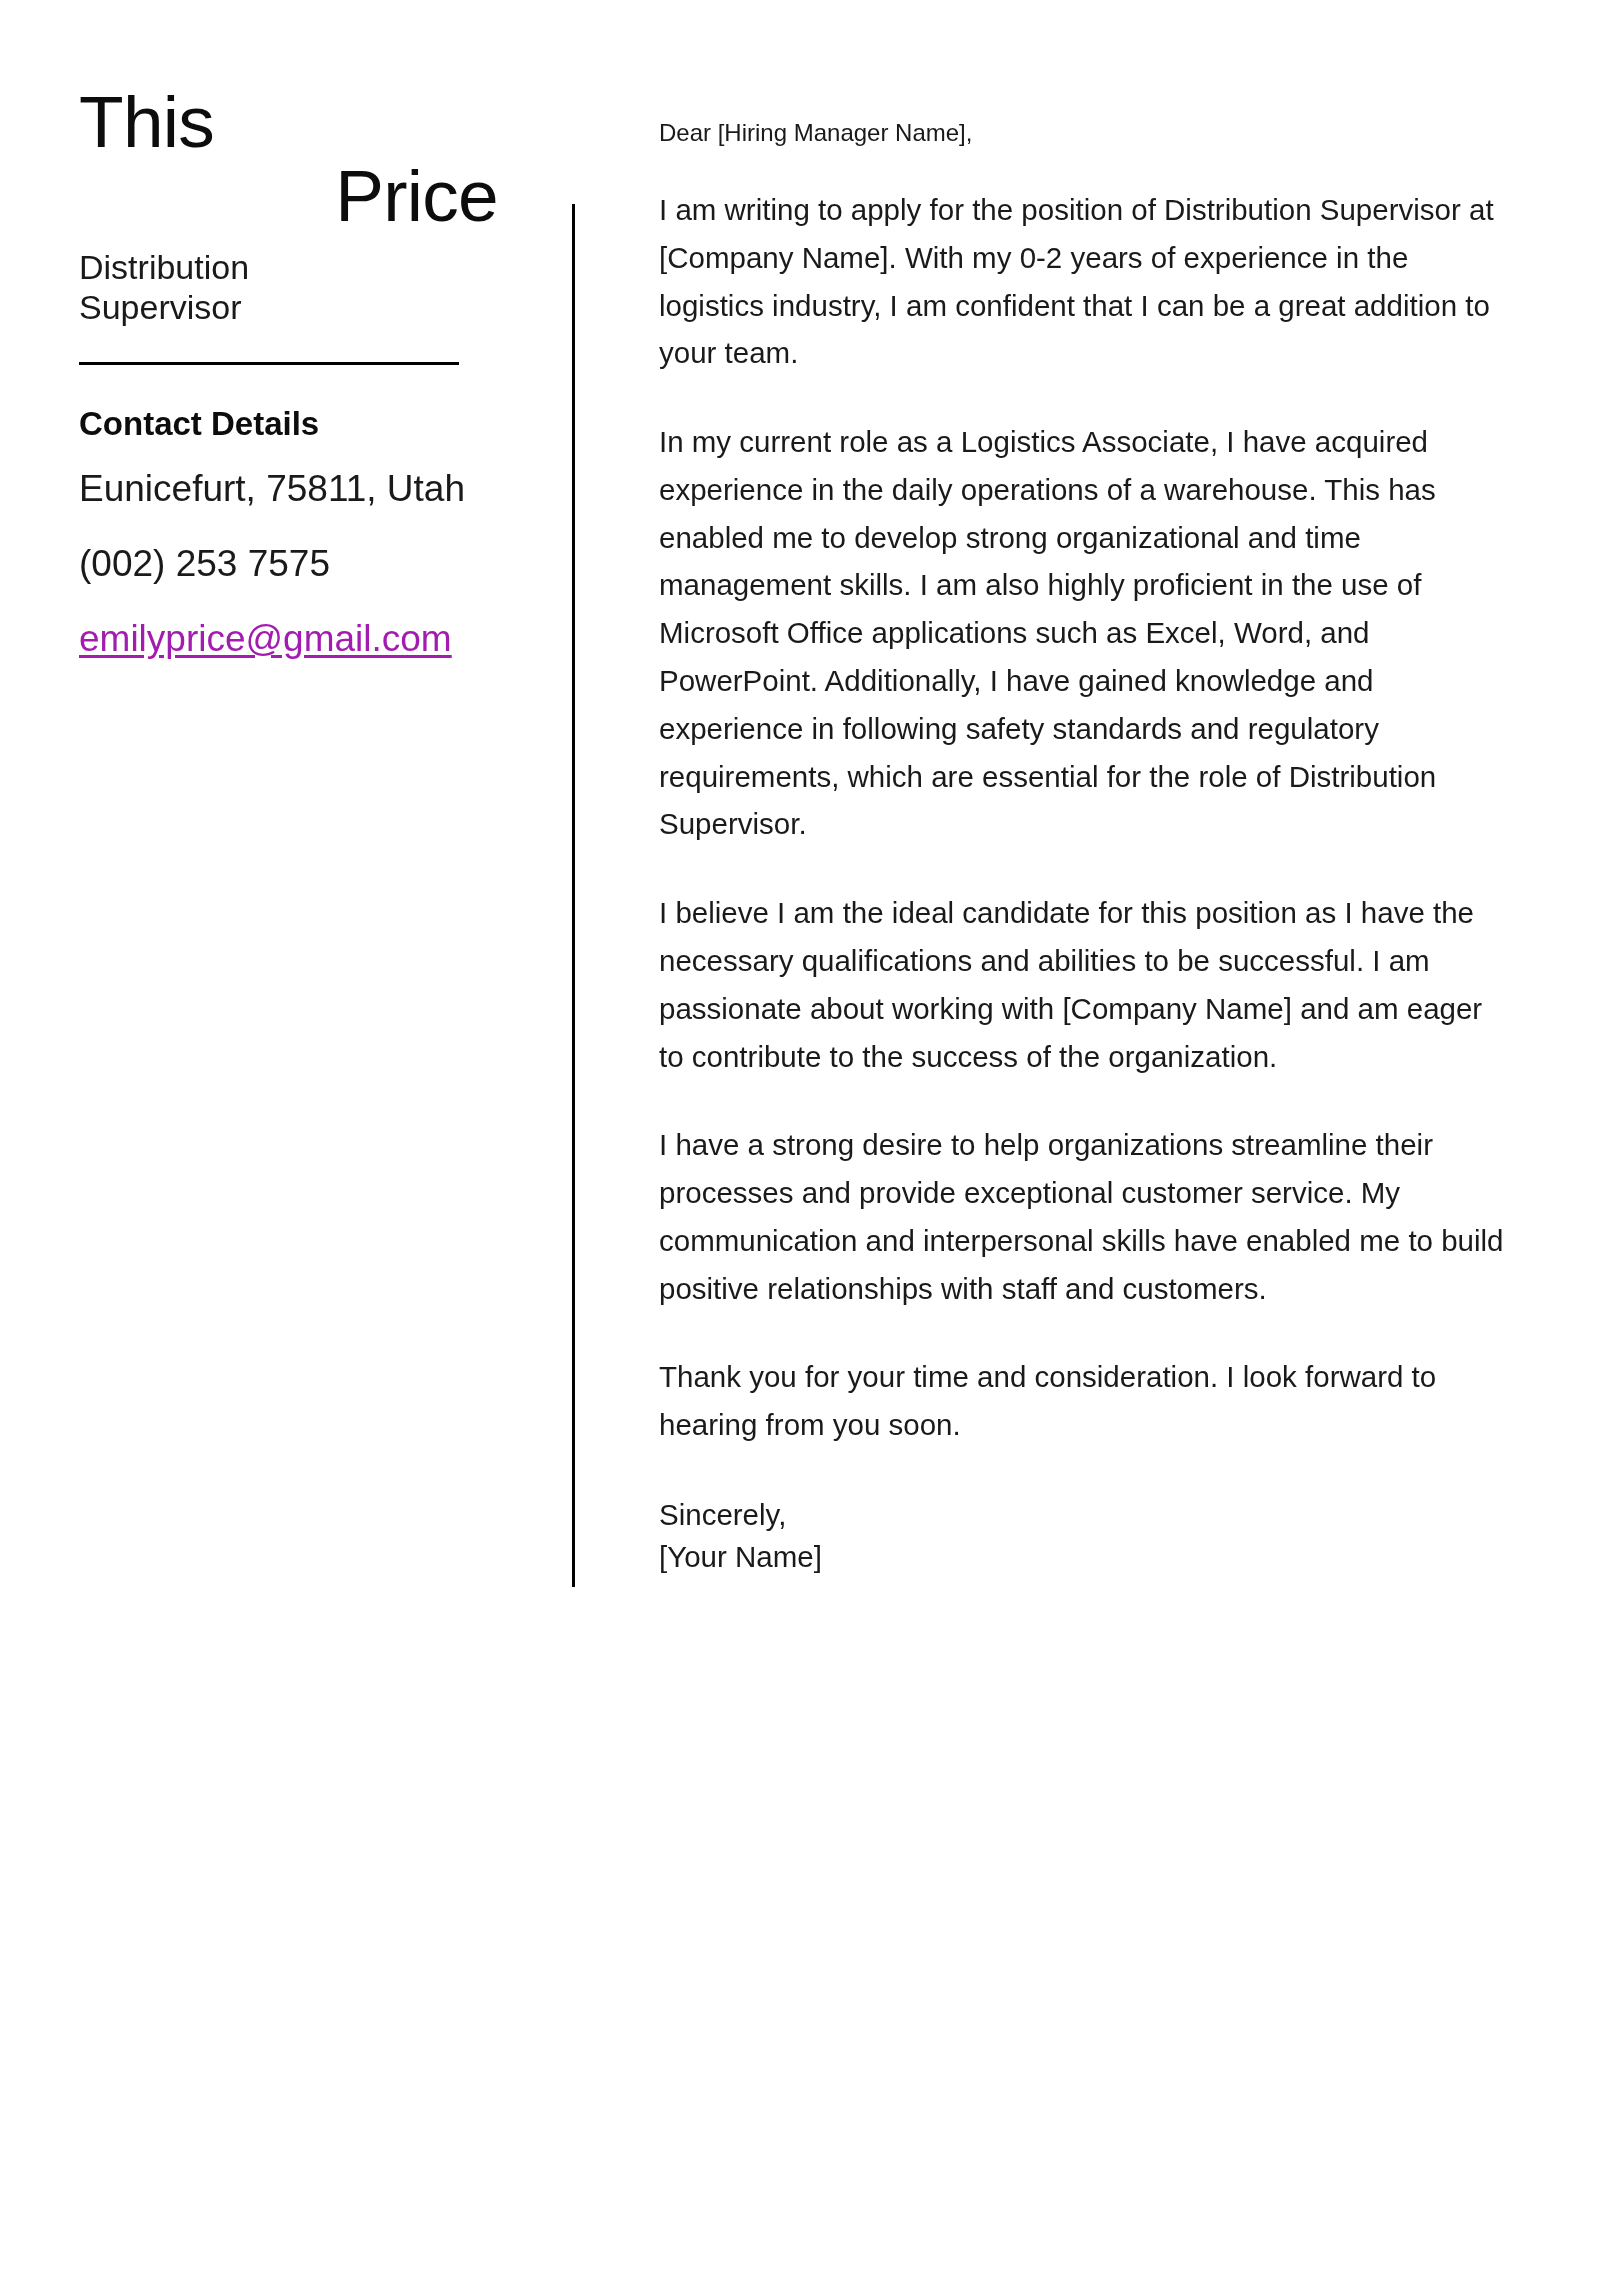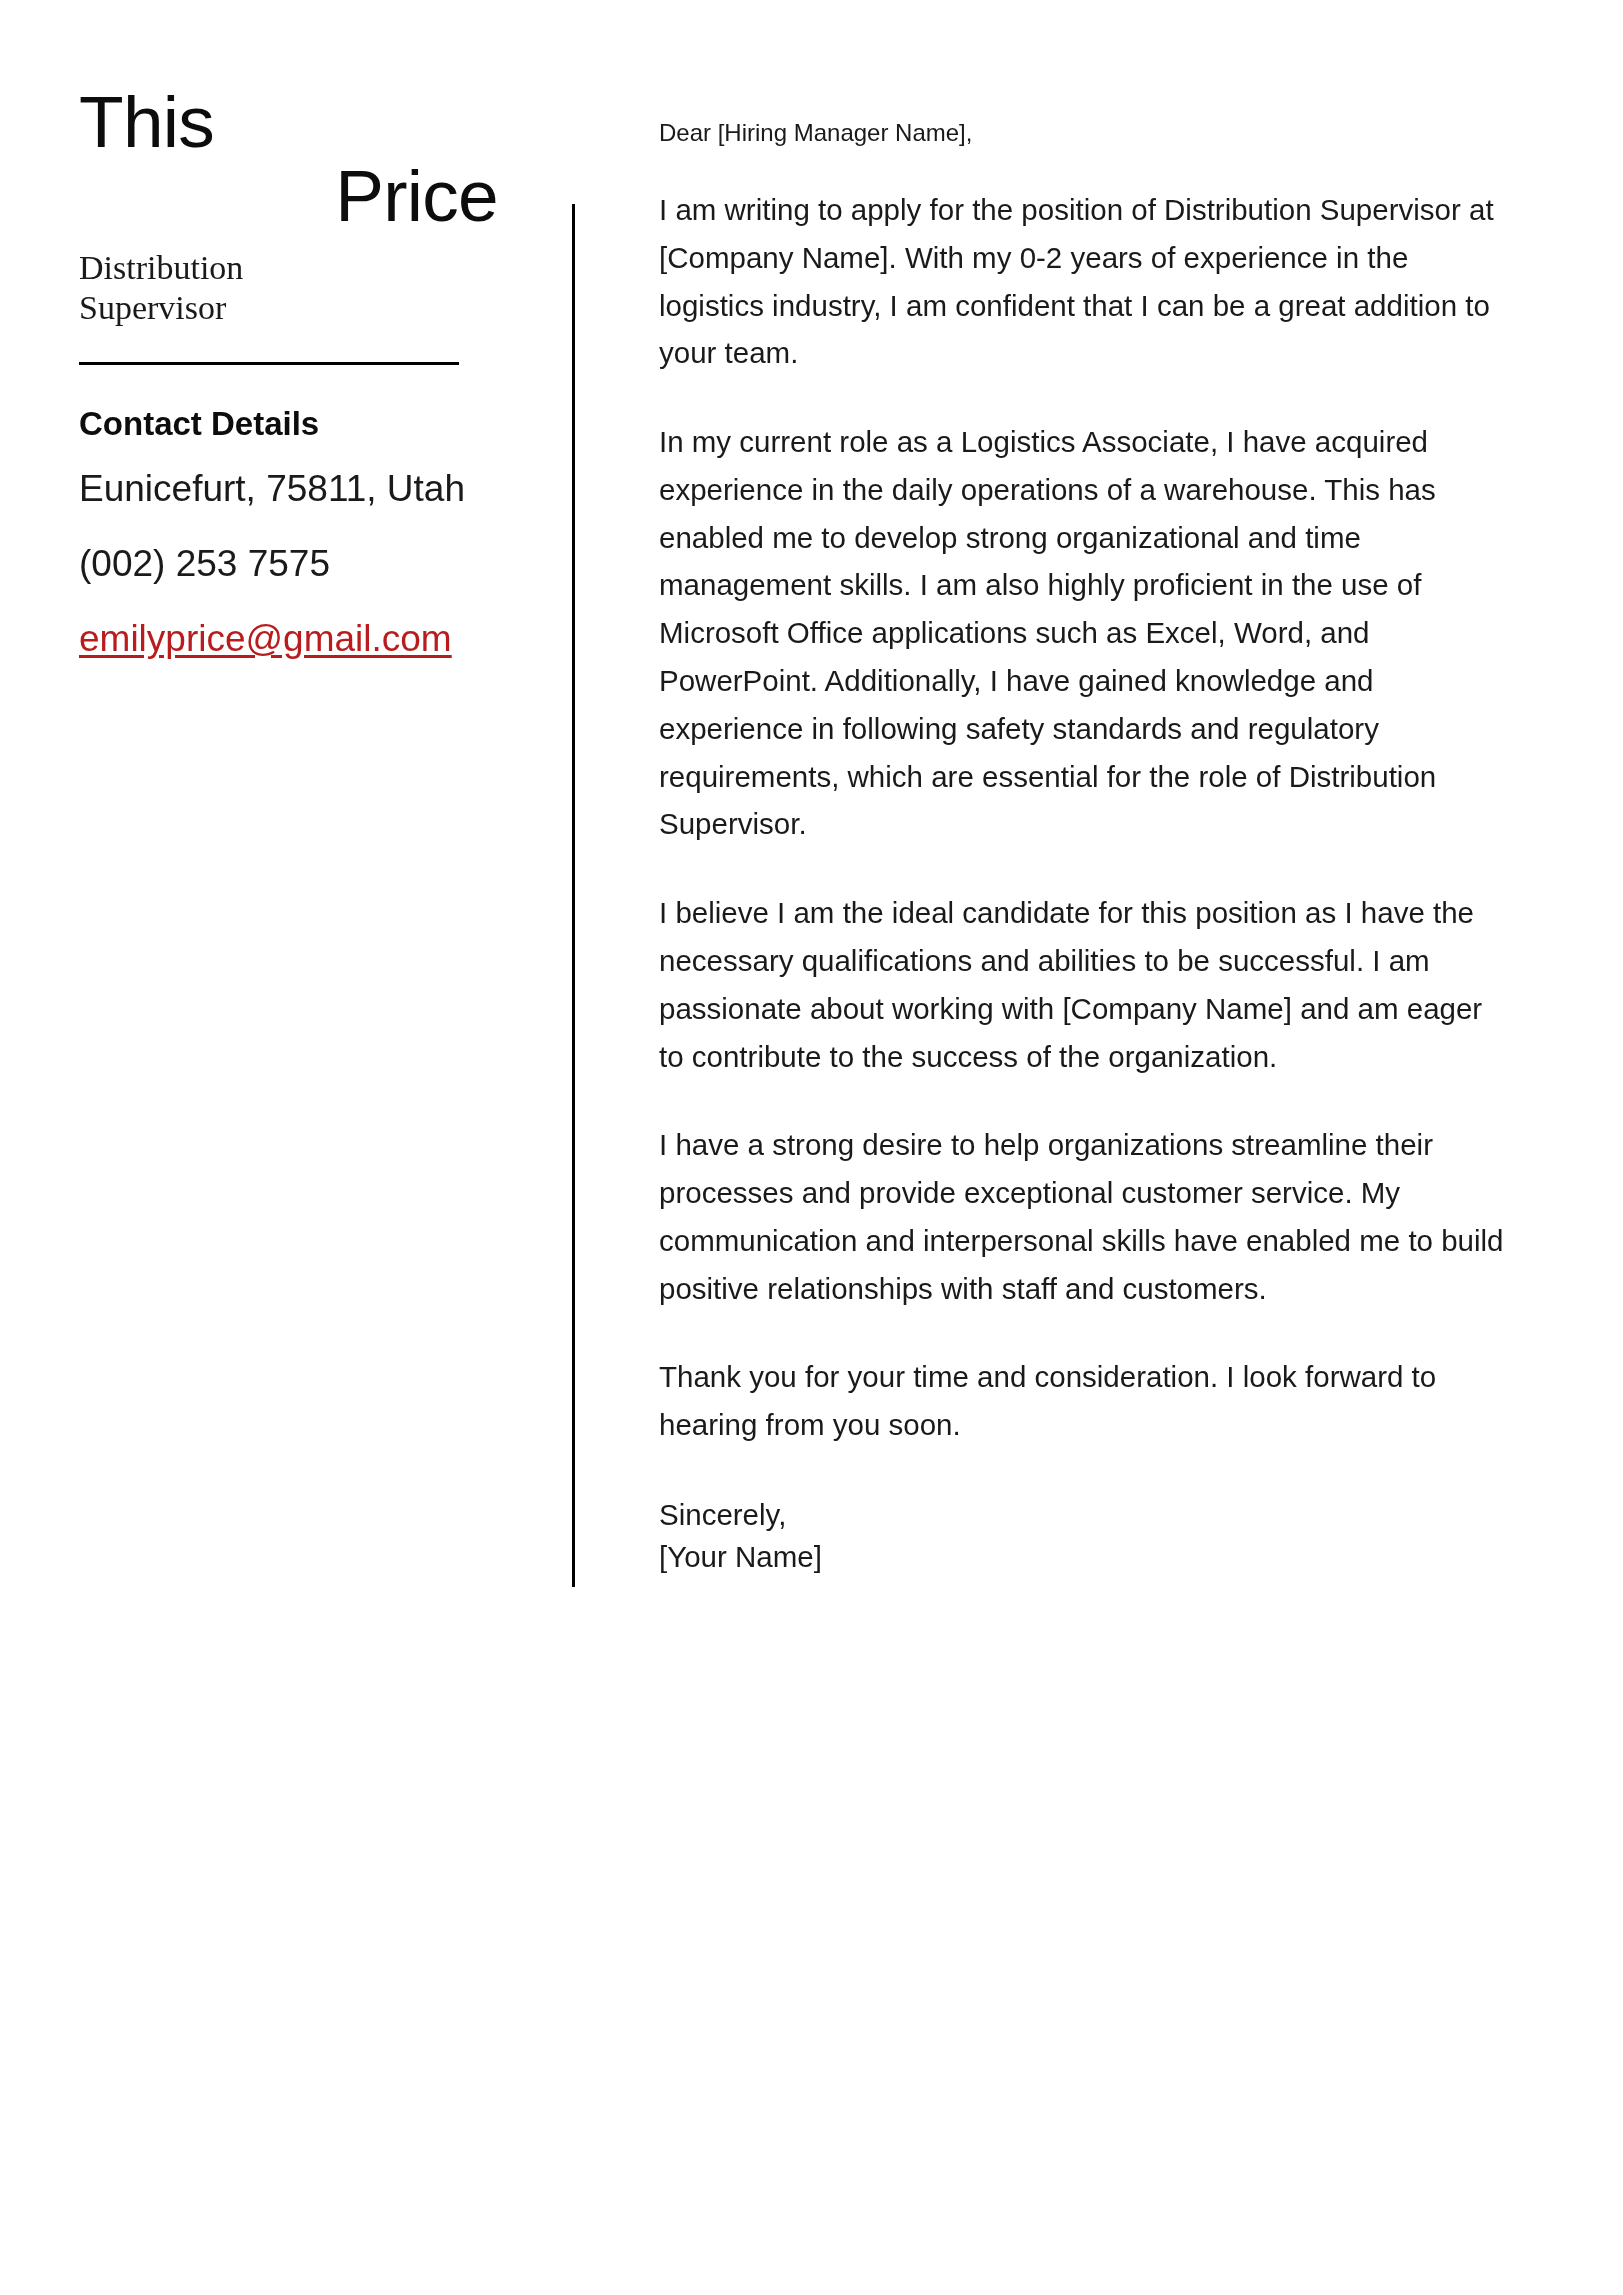--- a/index.html
+++ b/index.html
@@ -49,21 +49,20 @@
   }
   .name-first { display: block; }
   .name-last  { display: block; text-align: right; }
 
   .job-title {
     margin: 14.4px 0 0 0;
     font-size: 34px;
     line-height: 1.17;
     font-weight: 400;
     color: #1a1a1a;
-    font-family: Liberation Serif, serif;
   }
   .job-title span { display: block; }
 
   
   .rule {
     width: 380px;
     height: 3.3px;
     background: #000000;
     margin: 34px 0 0 0;
   }
@@ -82,21 +81,21 @@
     padding: 0;
     list-style: none;
   }
   .contact-list li {
     font-size: 37px;
     line-height: 1.25;
     margin: 0 0 29px 0;
     color: #1a1a1a;
   }
   .contact-email {
-    color: #b91c1c;
+    color: #a21caf;
     text-decoration: underline;
     text-underline-offset: 3.9px;
   }
 
   
   .vrule {
     position: absolute;
     left: 572px;
     top: 204px;
     width: 3.3px;

